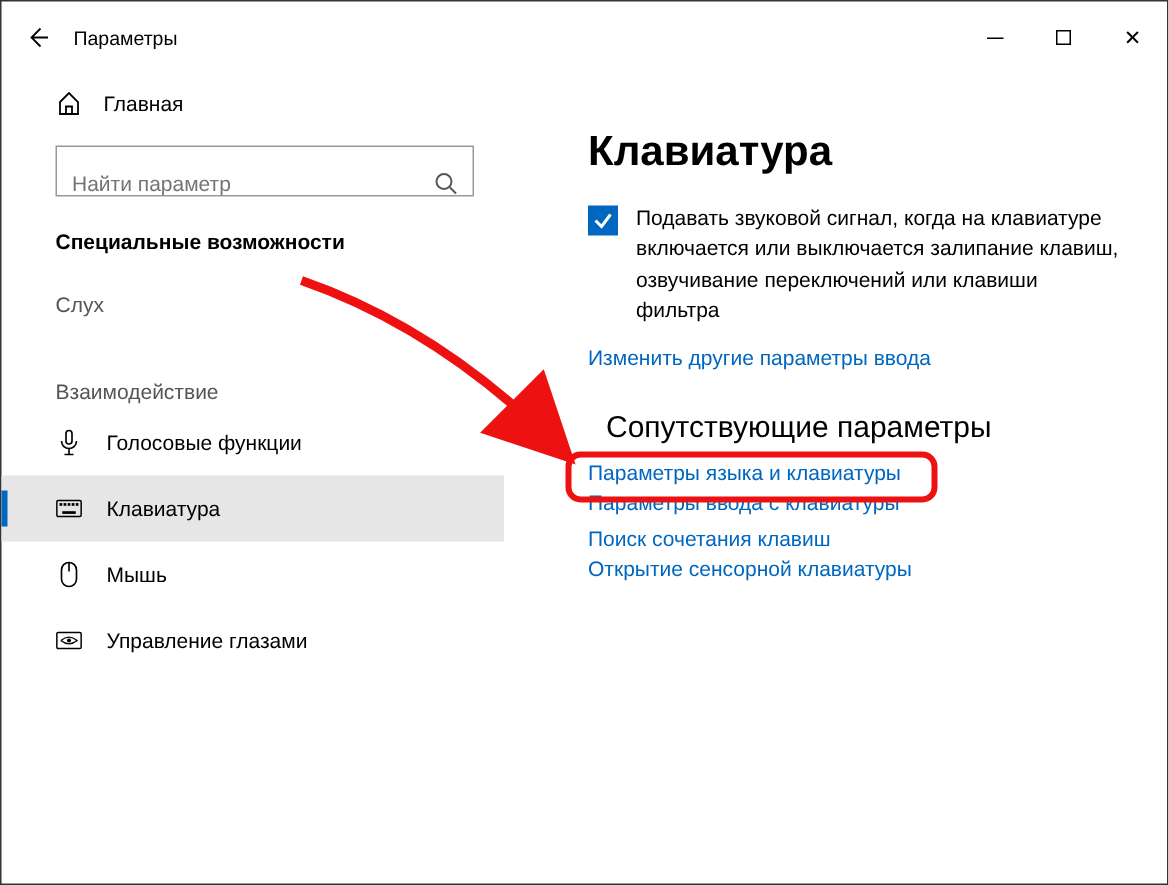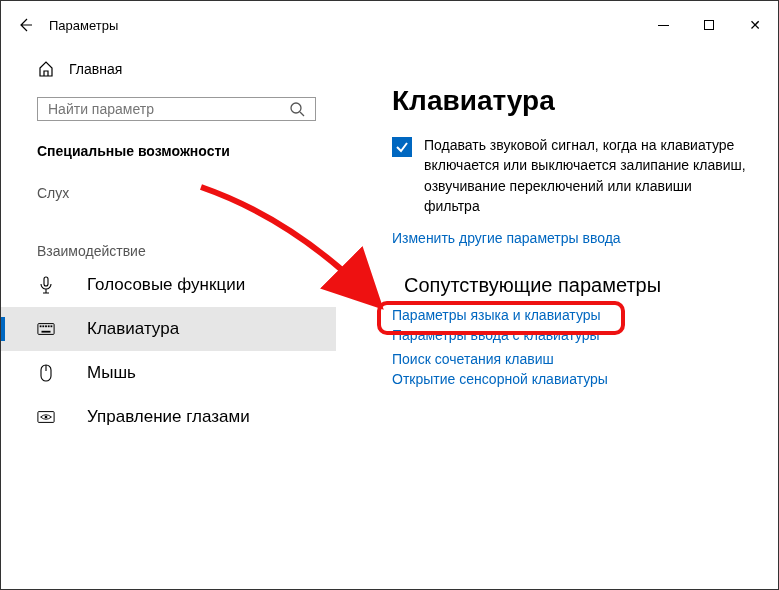--- a/index.html
+++ b/index.html
@@ -12,30 +12,30 @@
   .win-controls .btn { width: 46px; height: 32px; display:flex; align-items:center; justify-content:center; cursor:pointer; }
   .win-controls .btn .line { width: 11px; height: 1px; background:#000; }
   .win-controls .btn .square { width: 10px; height: 10px; border: 1px solid #000; }
   .win-controls .btn .x { font-size:14px; }
   .content { flex: 1; display: flex; }
   .sidebar { width: 335px; padding: 0 0 0 0; }
   .home-row { display:flex; align-items:center; height:40px; padding-left: 36px; cursor:pointer; gap:14px; }
   .home-row .icon { width:18px; height:18px; display:flex; align-items:center; justify-content:center;}
   .home-row .label { font-size:14px; color:#000; }
   .search-wrap { padding: 8px 20px 8px 36px; }
-  .search { display:flex; align-items:center; height:24px; border:1px solid #999; padding:0 10px; }
+  .search { display:flex; align-items:flex-end; height:34px; border:1px solid #999; padding:0 10px; }
   .search input { flex:1; border:0; outline:0; font-size:14px; color:#555; background:transparent;}
   .search .sicon { width:16px; height:16px; }
   .section-head { font-size:14px; font-weight:600; padding: 14px 0 14px 36px; color:#000; }
   .subhead { font-size:14px; color:#555; padding: 12px 0 4px 36px; }
   .nav-item { display:flex; align-items:center; height:44px; padding-left:36px; gap:16px; cursor:pointer; }
   .nav-item.selected { background:#e6e6e6; position:relative; }
   .nav-item.selected::before { content:""; position:absolute; left:0; top:10px; bottom:10px; width:4px; background:#0067c0; }
   .nav-item .nicon { width:18px; height:18px; display:flex; align-items:center; justify-content:center; color:#333;}
-  .nav-item .nlabel { font-size:17px; color:#000;margin-left:16px; }
+  .nav-item .nlabel { font-size:14px; color:#000; }
   .main { flex:1; padding: 36px 30px 0 56px; }
   .main h1 { font-size:28px; font-weight:600; margin-bottom: 18px; }
   .main h2 { font-size:20px; font-weight:400; margin: 28px 0 10px 12px; }
   .check-row { display:flex; align-items:flex-start; gap:12px; }
   .chk { width:20px; height:20px; background:#0067c0; display:flex; align-items:center; justify-content:center; flex-shrink:0; margin-top:2px; cursor:pointer; }
   .chk svg { stroke:#fff; }
   .check-text { font-size:14px; color:#000; line-height:1.45; max-width:340px; }
   .link { font-size:14px; color:#0067c0; cursor:pointer; display:block; margin-top:14px; }
   .linkgroup .link { margin-top: 8px; }
   .linkgroup { margin-top:6px; }

